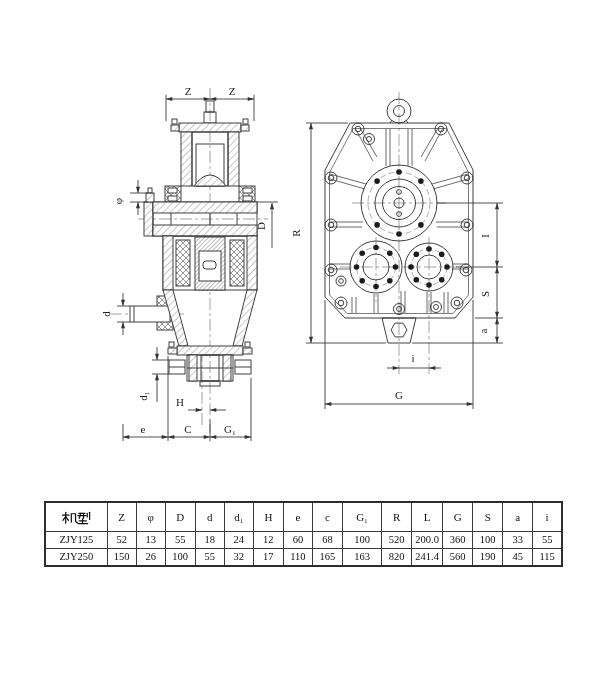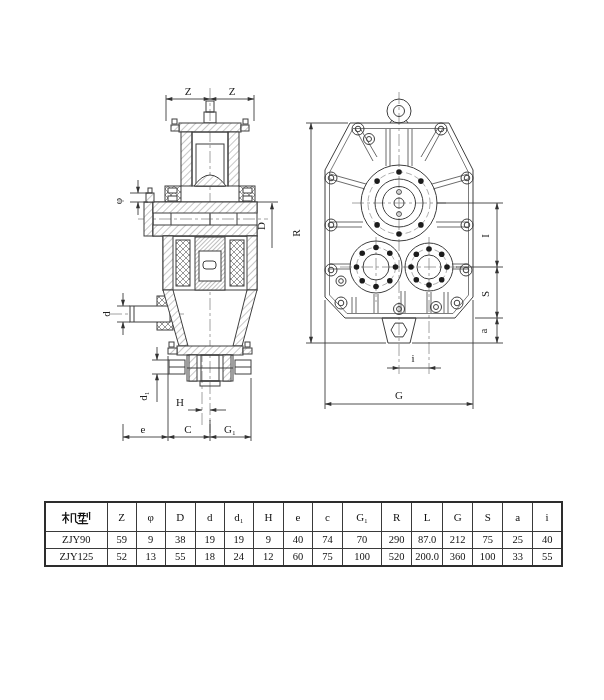--- a/index.html
+++ b/index.html
@@ -401,51 +401,51 @@
       <th>R</th>
       <th>L</th>
       <th>G</th>
       <th>S</th>
       <th>a</th>
       <th>i</th>
     </tr>
   </thead>
   <tbody>
         <tr>
-          <td>ZJY90</td>
-          <td>59</td>
-          <td>9</td>
-          <td>38</td>
-          <td>19</td>
-          <td>19</td>
-          <td>9</td>
-          <td>40</td>
-          <td>74</td>
-          <td>70</td>
-          <td>290</td>
-          <td>87.0</td>
-          <td>212</td>
-          <td>75</td>
-          <td>25</td>
-          <td>40</td>
-        </tr>
-        <tr>
           <td>ZJY125</td>
           <td>52</td>
           <td>13</td>
           <td>55</td>
           <td>18</td>
           <td>24</td>
           <td>12</td>
           <td>60</td>
-          <td>75</td>
+          <td>68</td>
           <td>100</td>
           <td>520</td>
           <td>200.0</td>
           <td>360</td>
           <td>100</td>
           <td>33</td>
           <td>55</td>
         </tr>
+        <tr>
+          <td>ZJY250</td>
+          <td>150</td>
+          <td>26</td>
+          <td>100</td>
+          <td>55</td>
+          <td>32</td>
+          <td>17</td>
+          <td>110</td>
+          <td>165</td>
+          <td>163</td>
+          <td>820</td>
+          <td>241.4</td>
+          <td>560</td>
+          <td>190</td>
+          <td>45</td>
+          <td>115</td>
+        </tr>
       </tbody>
 </table>
 
 </div>
 
 </body></html>

